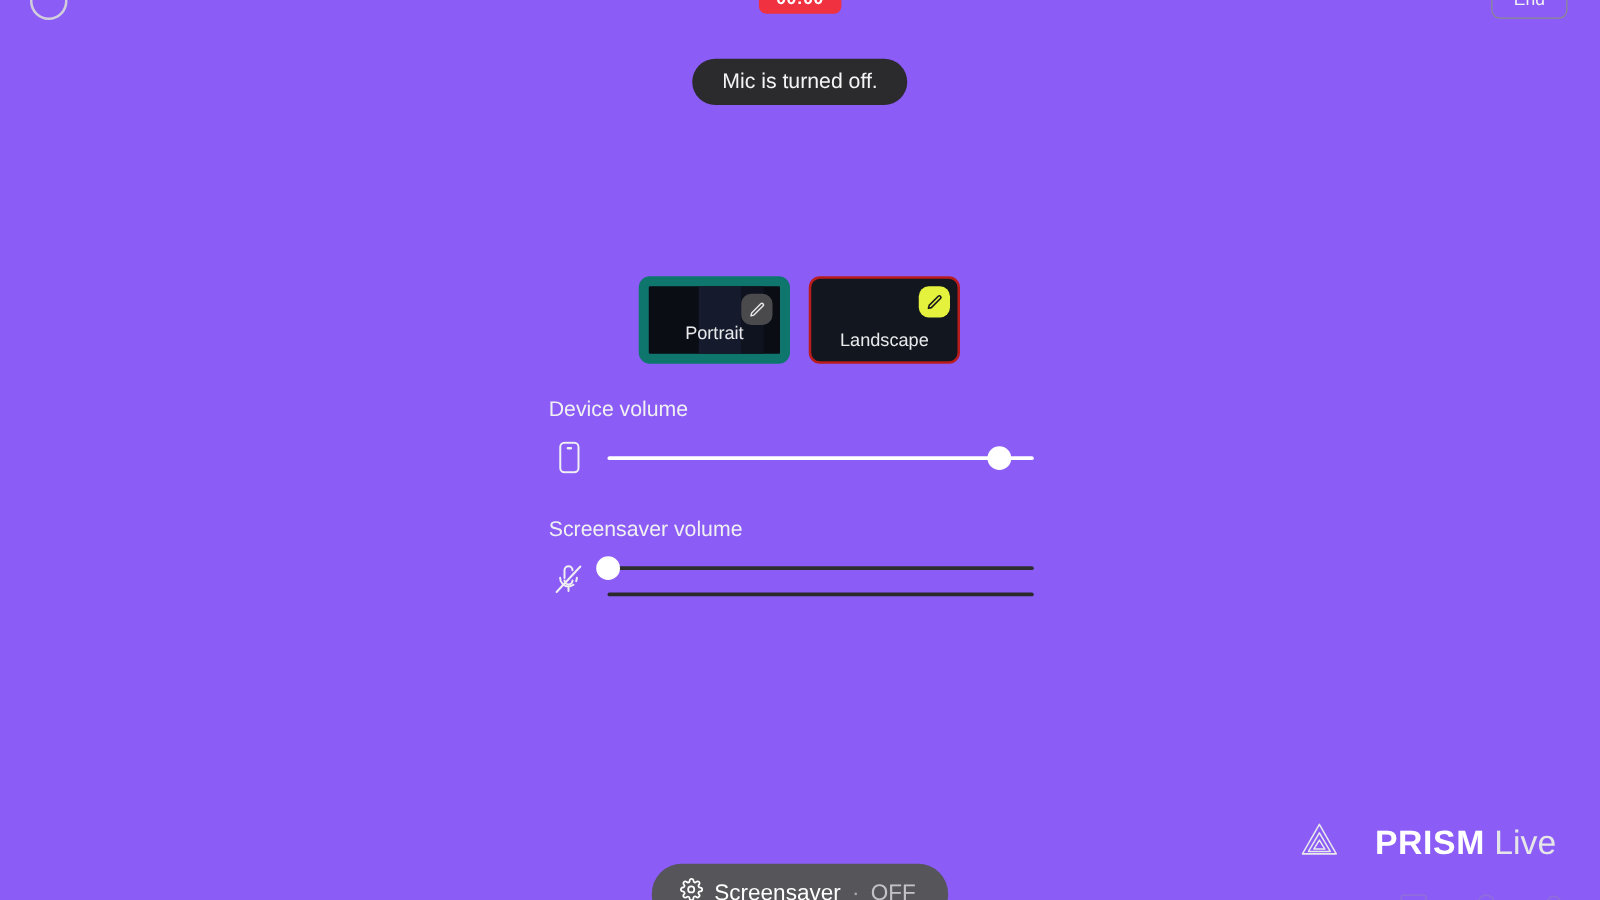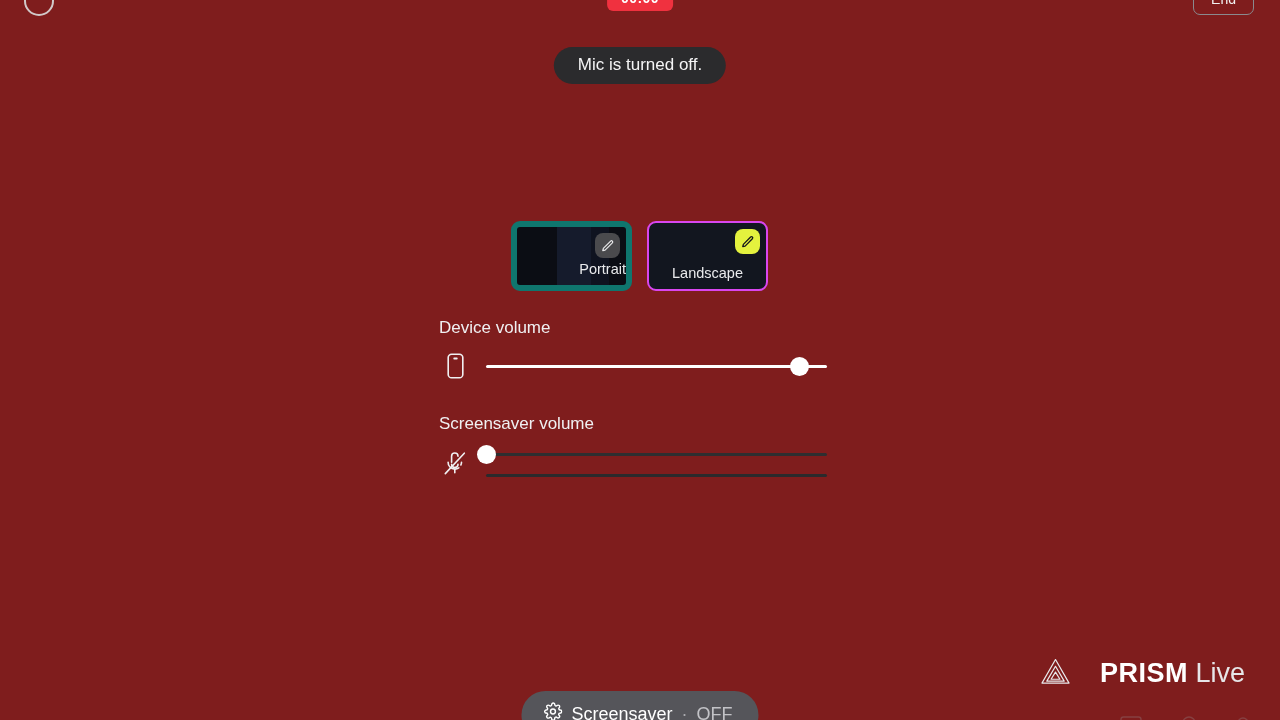--- a/index.html
+++ b/index.html
@@ -7,21 +7,21 @@
   html, body {
     width:1280px; height:720px;
     background:#1c1c1e;
     font-family:"Liberation Sans", sans-serif;
     overflow:hidden;
     -webkit-font-smoothing:antialiased;
   }
   #screen {
     position:relative;
     width:1280px; height:720px;
-    background:#7f1d1d;
+    background:#8b5cf6;
   }
 
   
   .top-left-icon {
     position:absolute; left:24px; top:-14px;
     width:30px; height:30px;
     border:2px solid #d8d8d8;
     border-radius:50%;
     opacity:.92;
   }
@@ -68,36 +68,35 @@
   .orient-card {
     position:relative;
     width:121px; height:70px;
     border-radius:9px;
     overflow:hidden;
     display:flex;
     align-items:flex-end;
     justify-content:center;
   }
   .orient-card.portrait {
-    border:6px solid #0f766e;
+    border:8px solid #0f766e;
     background:#0b0d14;
-    justify-content:flex-end;
   }
   .orient-card.portrait .band {
     position:absolute; left:40px; top:0;
     width:34px; height:100%;
     background:#151b2c;
   }
   .orient-card.portrait .band2 {
     position:absolute; left:74px; top:0;
     width:18px; height:100%;
     background:#0f1320;
   }
   .orient-card.landscape {
-    border:2px solid #d946ef;
+    border:2px solid #b91c1c;
     background:#12161f;
   }
   .orient-label {
     position:relative;
     color:#e9eaec;
     font-size:14.5px;
     padding-bottom:9px;
     line-height:1;
     z-index:2;
   }

